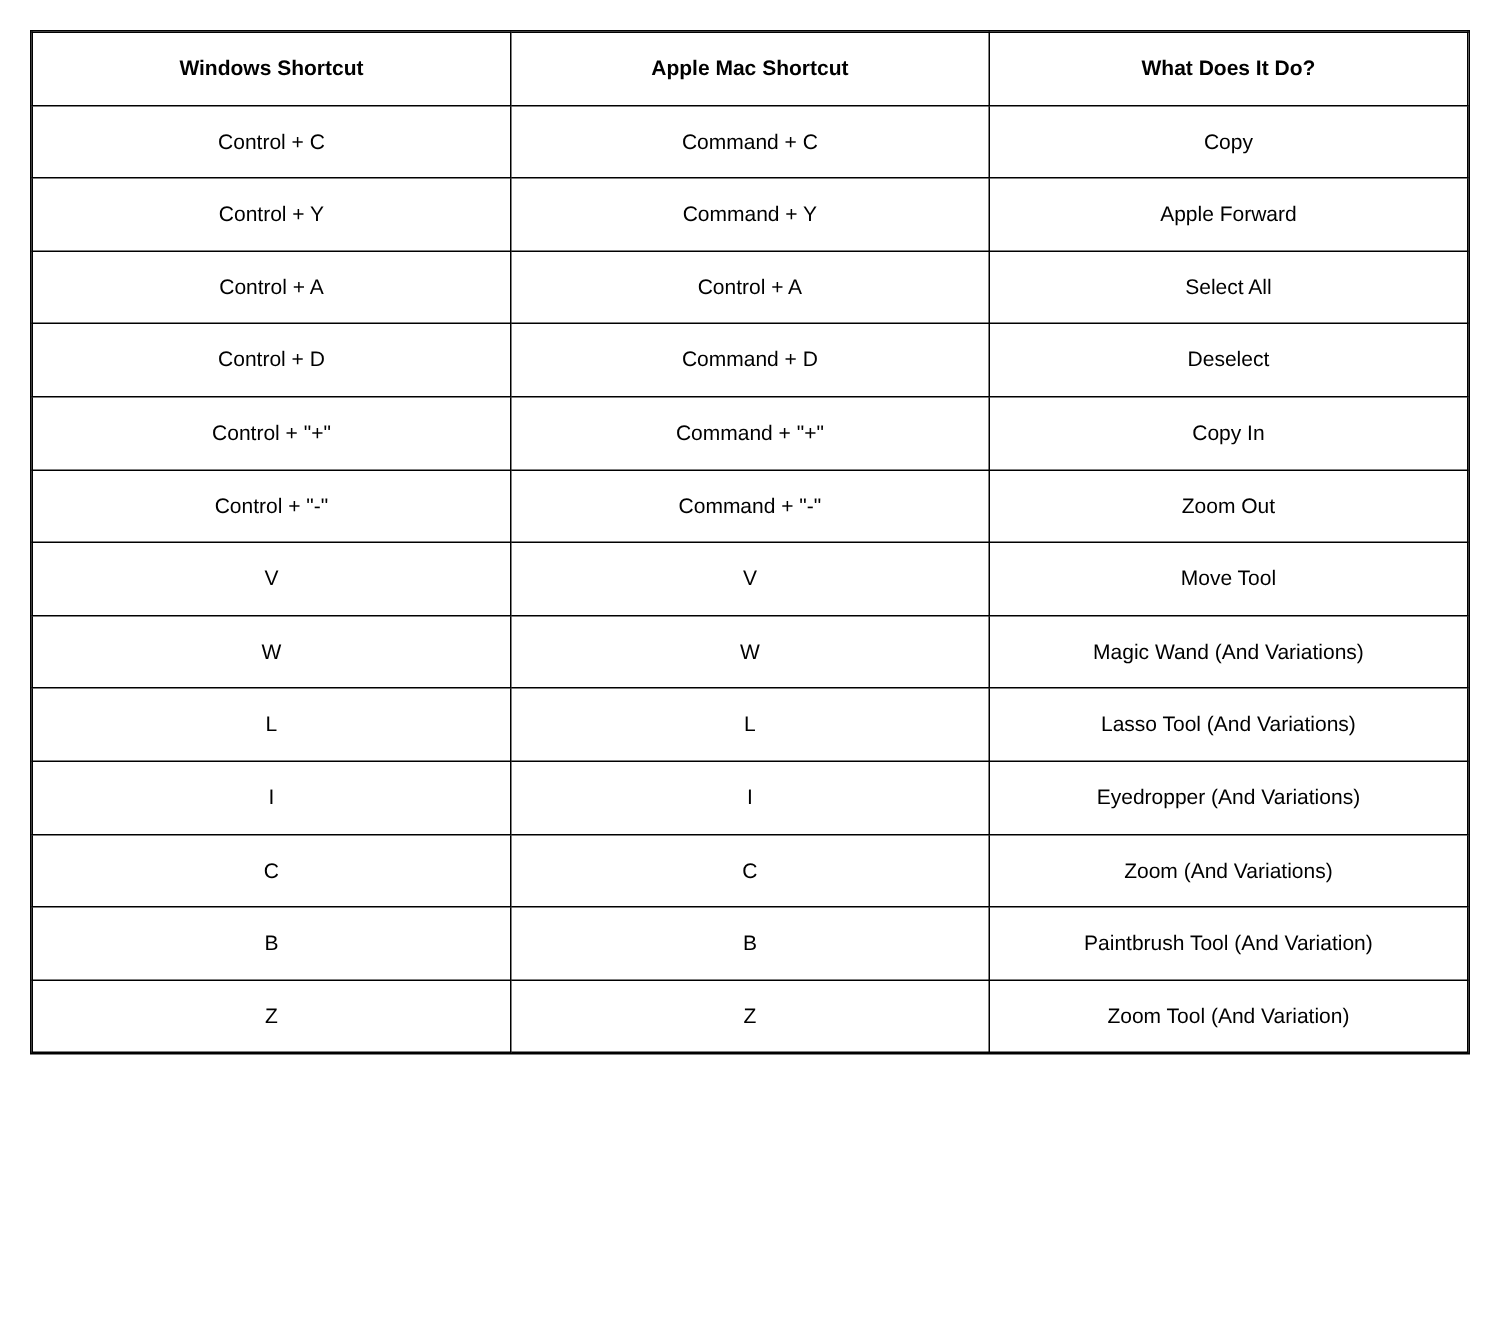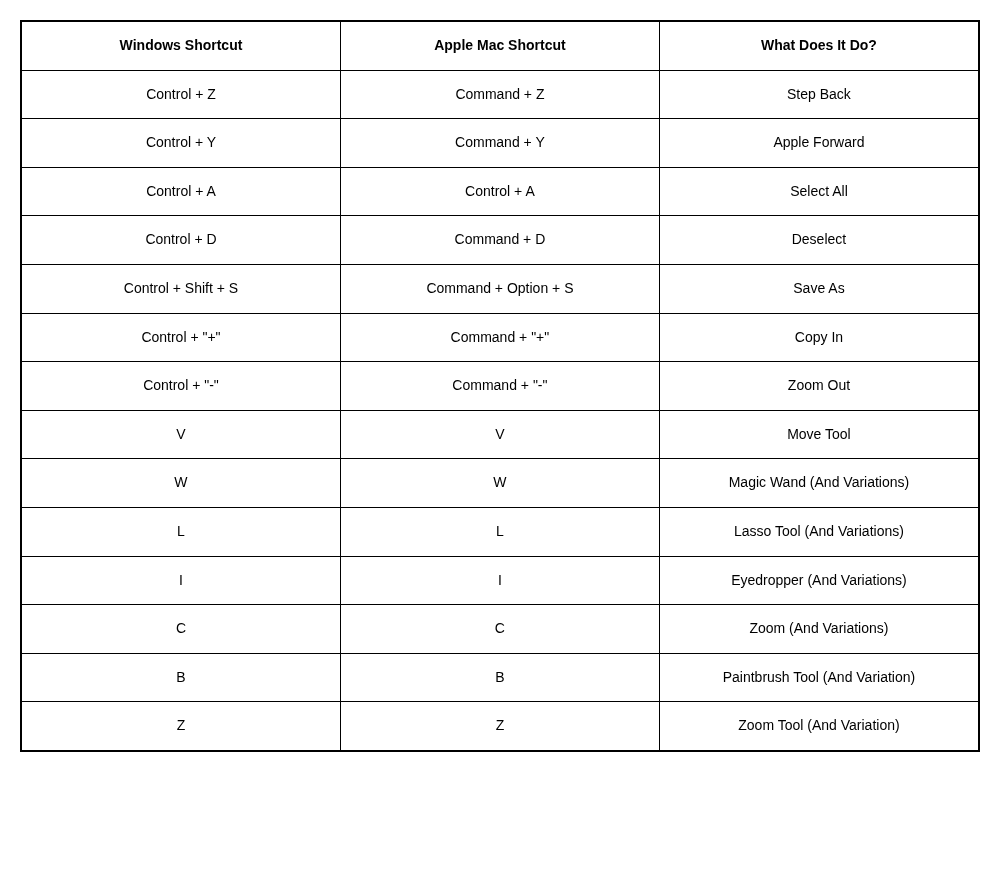--- a/index.html
+++ b/index.html
@@ -63,44 +63,39 @@
       <col class="col3">
     </colgroup>
     <thead>
       <tr>
         <th>Windows Shortcut</th>
         <th>Apple Mac Shortcut</th>
         <th>What Does It Do?</th>
       </tr>
     </thead>
     <tbody id="table-body">
-        <tr>
-          <td>Control + Z</td>
-          <td>Command + Z</td>
-          <td>Step Back</td>
+    <tr>
+          <td>Control + C</td>
+          <td>Command + C</td>
+          <td>Copy</td>
         </tr>
         <tr>
           <td>Control + Y</td>
           <td>Command + Y</td>
           <td>Apple Forward</td>
         </tr>
         <tr>
           <td>Control + A</td>
           <td>Control + A</td>
           <td>Select All</td>
         </tr>
         <tr>
           <td>Control + D</td>
           <td>Command + D</td>
           <td>Deselect</td>
-        </tr>
-        <tr>
-          <td>Control + Shift + S</td>
-          <td>Command + Option + S</td>
-          <td>Save As</td>
         </tr>
         <tr>
           <td>Control + "+"</td>
           <td>Command + "+"</td>
           <td>Copy In</td>
         </tr>
         <tr>
           <td>Control + "-"</td>
           <td>Command + "-"</td>
           <td>Zoom Out</td>

